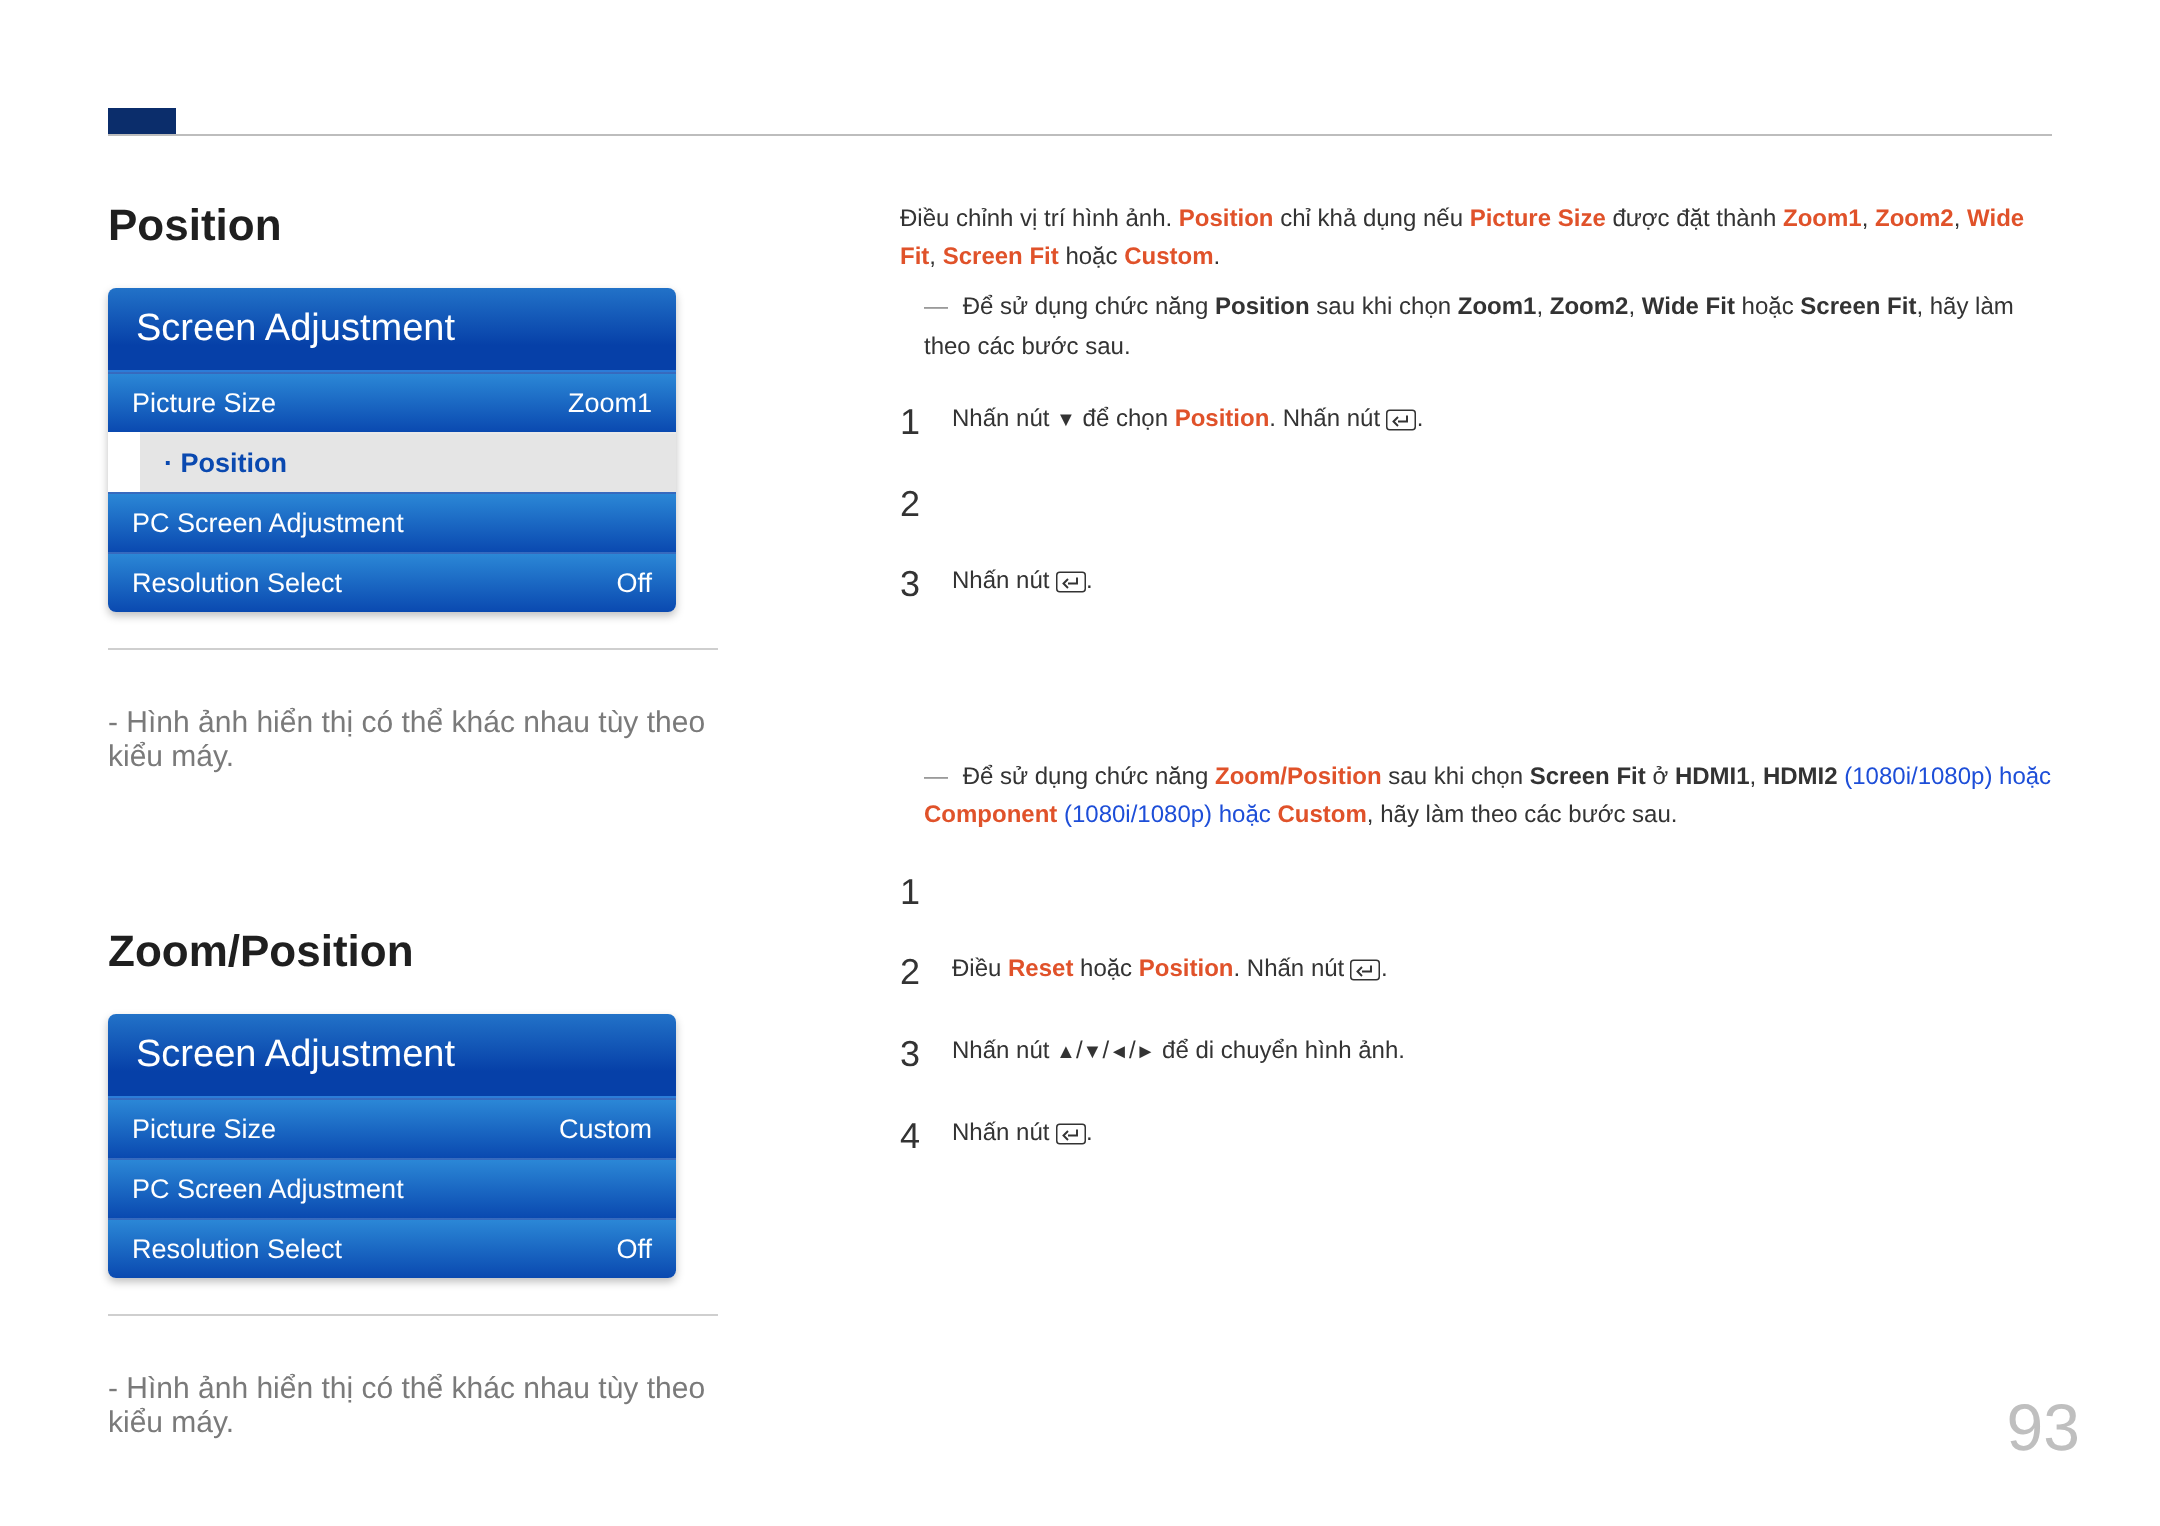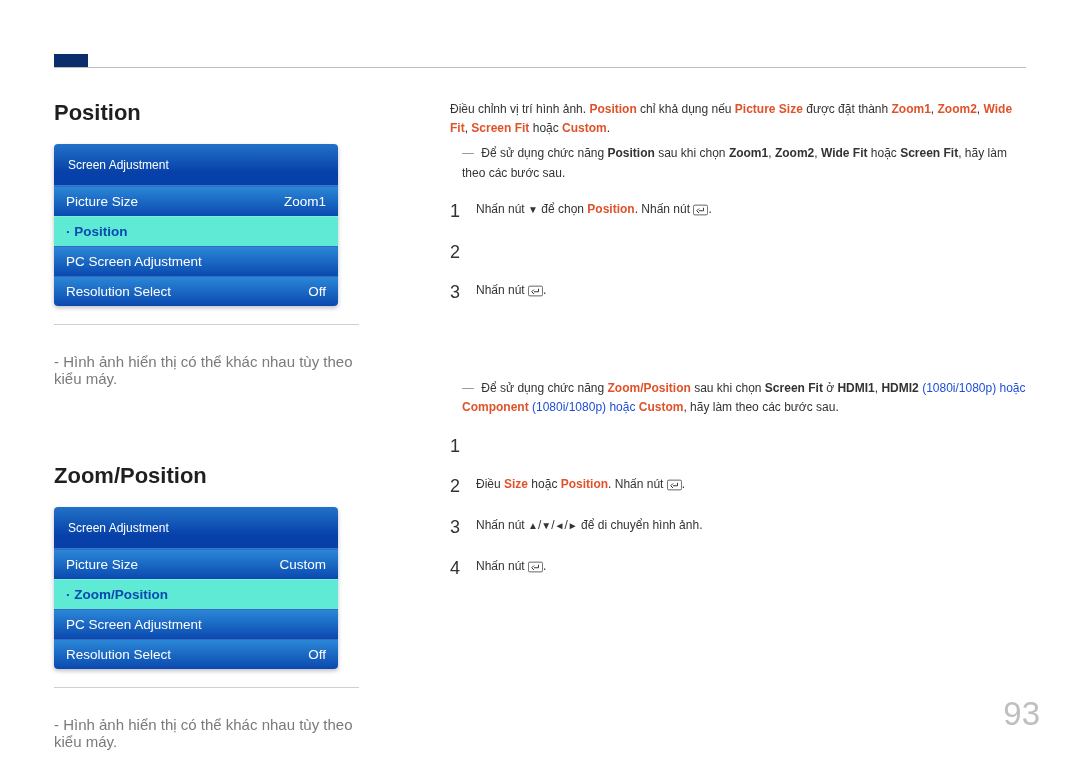--- a/index.html
+++ b/index.html
@@ -58,39 +58,40 @@
     border-radius: 4px;
     overflow: hidden;
     box-shadow: 0 2px 4px rgba(0,0,0,.25);
     margin-bottom: 10px;
   }
   .menu-title {
     height: 42px;
     line-height: 42px;
     padding-left: 14px;
     color: #fff;
-    font-size: 12px;
+    font-size: 19px;
     background: linear-gradient(#2272c8, #0640a8 70%, #0640a8);
     border-bottom: 1px solid #2c7cd8;
   }
   .menu-item {
     height: 30px;
     line-height: 30px;
     padding: 0 12px;
     color: #fff;
     font-size: 13.5px;
     background: linear-gradient(#2b87d6, #0a49b0);
     display: flex;
     justify-content: space-between;
     border-top: 1px solid rgba(255,255,255,0.18);
   }
   .menu-item.selected {
-    background: #5eead4;
+    background: #e5e5e5;
     color: #0a49b0;
     font-weight: 600;
+    margin-left: 16px;
   }
   .menu-item .left-label { }
   .menu-item .right-val { }
 
   .caption {
     font-size: 15px;
     color: #7a7a7a;
     margin-top: 28px;
   }
 
@@ -189,24 +190,20 @@
   </div>
 
   <div class="section2">
     <h2 class="section2-title">Zoom/Position</h2>
 
     <div class="menu-card">
       <div class="menu-title">Screen Adjustment</div>
       <div class="menu-item">
         <span class="left-label">Picture Size</span>
         <span class="right-val">Custom</span>
-      </div>
-      <div class="menu-item selected">
-        <span class="left-label">· Zoom/Position</span>
-        <span class="right-val"></span>
       </div>
       <div class="menu-item">
         <span class="left-label">PC Screen Adjustment</span>
         <span class="right-val"></span>
       </div>
       <div class="menu-item">
         <span class="left-label">Resolution Select</span>
         <span class="right-val">Off</span>
       </div>
     </div>
@@ -257,21 +254,21 @@
       <span>Để sử dụng chức năng </span><span class="red">Zoom/Position</span><span> sau khi chọn </span><span class="bold">Screen Fit</span><span> ở </span><span class="bold">HDMI1</span><span>, </span><span class="bold">HDMI2</span><span class="gray"> (1080i/1080p) hoặc </span><span class="red">Component</span><span class="gray"> (1080i/1080p) hoặc </span><span class="red">Custom</span><span>, hãy làm theo các bước sau.</span>
     </div>
 
     <div class="step-list">
       <div class="step">
         <div class="step-num">1</div>
       </div>
       <div class="step">
         <div class="step-num">2</div>
         <div class="step-body">
-          <span>Điều </span><span class="red">Size</span><span> hoặc </span><span class="red">Position</span><span>. Nhấn nút </span><span class="icon-box"><svg class="btn-icon" viewBox="0 0 20 14">
+          <span>Điều </span><span class="red">Reset</span><span> hoặc </span><span class="red">Position</span><span>. Nhấn nút </span><span class="icon-box"><svg class="btn-icon" viewBox="0 0 20 14">
                 <rect x="0.5" y="0.5" width="19" height="13" rx="2" fill="none" stroke="#333"></rect>
                 <path d="M14 4 v4 h-6 M8 5 l-3 3 l3 3" fill="none" stroke="#333" stroke-width="1.3"></path>
               </svg></span><span>.</span>
         </div>
       </div>
       <div class="step">
         <div class="step-num">3</div>
         <div class="step-body">
           <span>Nhấn nút </span><span class="tri">▲</span>/<span class="tri">▼</span>/<span class="tri">◄</span>/<span class="tri">►</span><span> để di chuyển hình ảnh.</span>
         </div>

